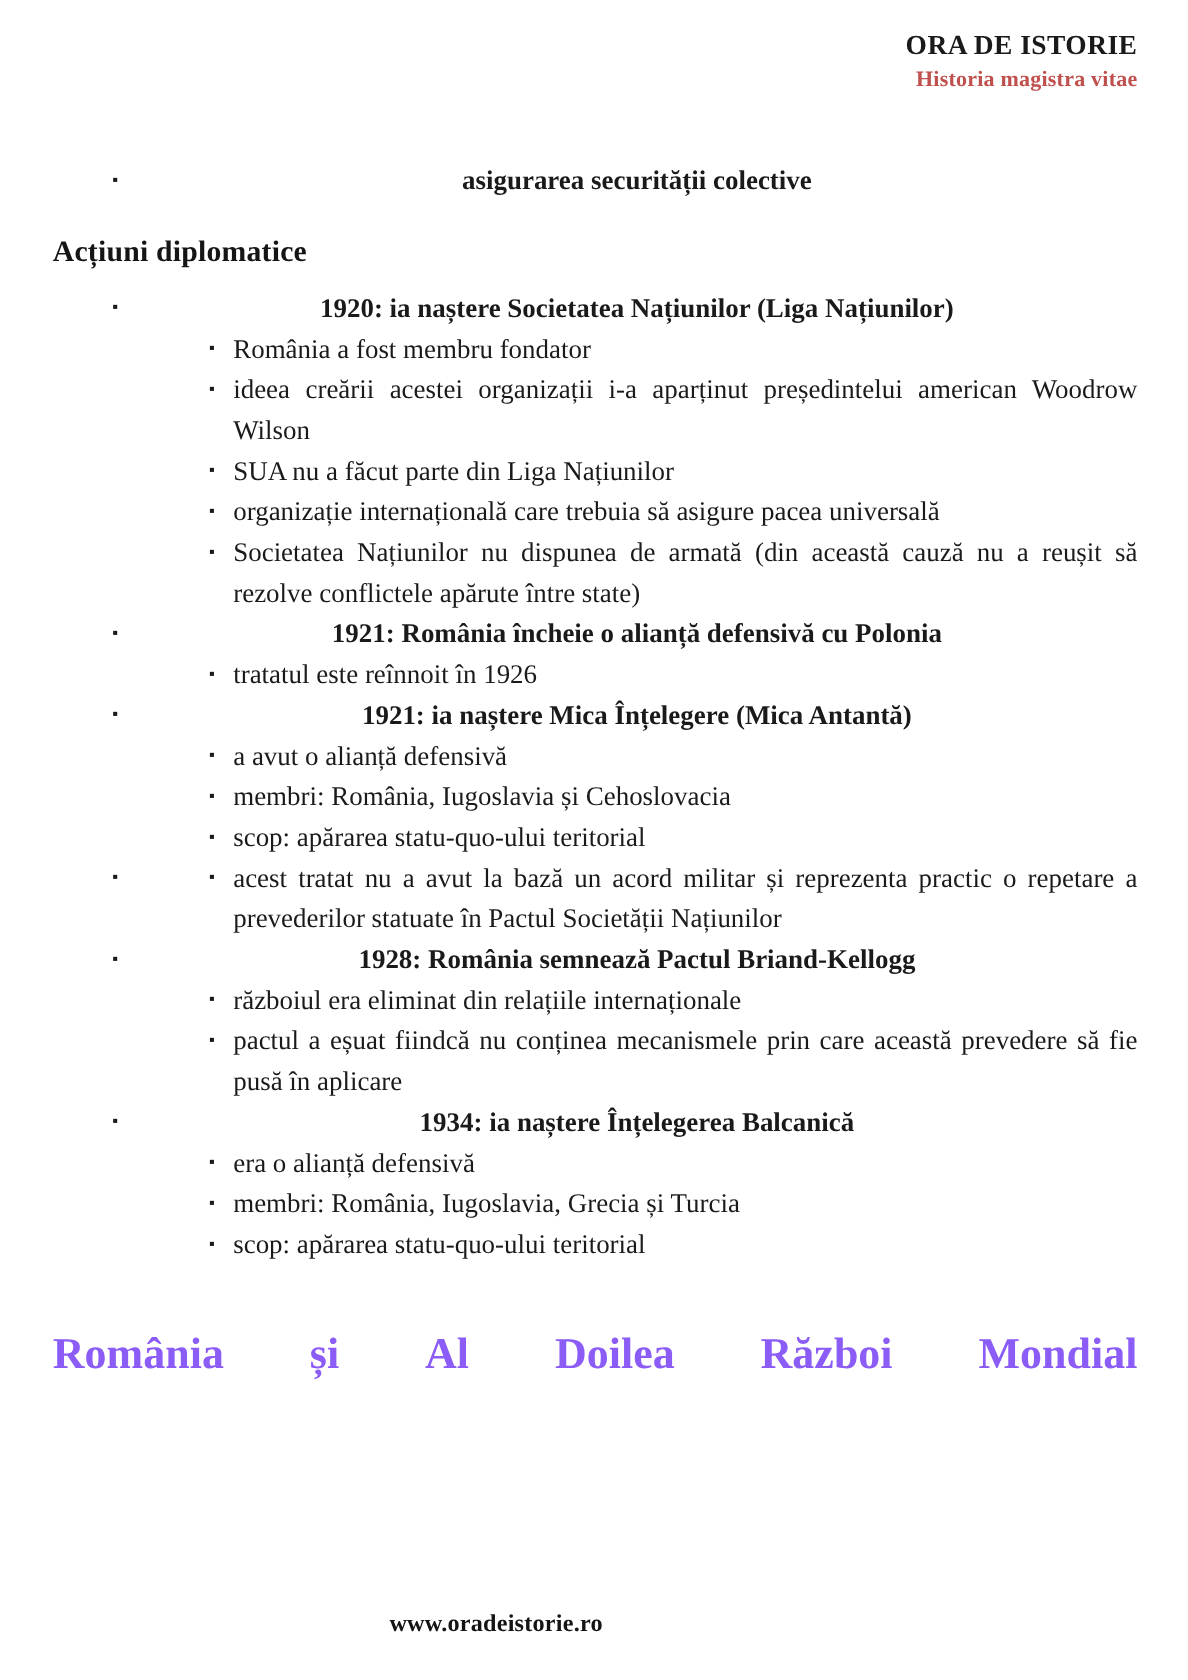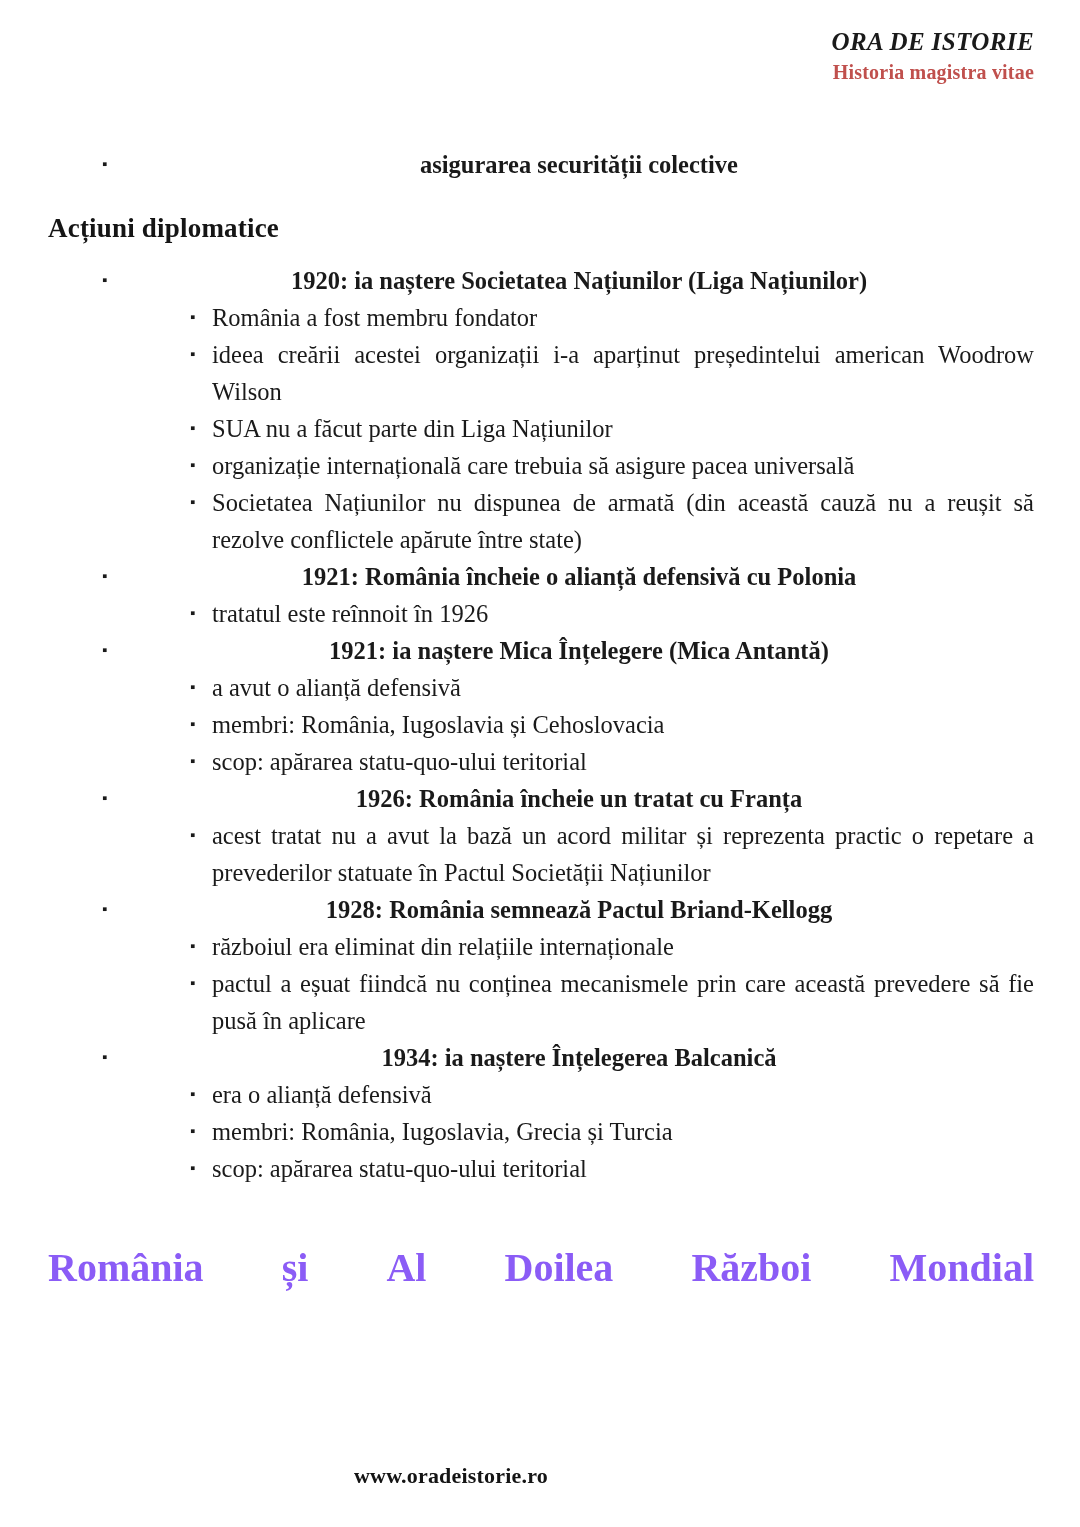--- a/index.html
+++ b/index.html
@@ -30,21 +30,20 @@
     right: 46px;
     text-align: right;
     line-height: 1.28;
   }
   .header-title {
     font-family: "Liberation Serif", "DejaVu Serif", serif;
     font-weight: bold;
     font-size: 25px;
     letter-spacing: 0.4px;
     color: #1a1a1a;
-    font-style: italic;
   }
   .header-subtitle {
     font-family: "Liberation Serif", "DejaVu Serif", serif;
     font-weight: bold;
     font-size: 20px;
     color: #c0504d;
     letter-spacing: 0.2px;
     margin-top: 2px;
   }
 
@@ -198,21 +197,20 @@
               <span class="txt">membri: România, Iugoslavia și Cehoslovacia</span>
             </li>
             <li>
               <span class="bullet">▪</span>
               <span class="txt">scop: apărarea statu-quo-ului teritorial</span>
             </li>
           </ul>
         </li>
         <li class="nojust">
           <span class="bullet">▪</span>
-          <span class="txt">1926: România încheie un tratat cu Franța</span>
           <ul class="lvl2">
             <li>
               <span class="bullet">▪</span>
               <span class="txt">acest tratat nu a avut la bază un acord militar și reprezenta practic o repetare a prevederilor statuate în Pactul Societății Națiunilor</span>
             </li>
           </ul>
         </li>
         <li class="nojust">
           <span class="bullet">▪</span>
           <span class="txt">1928: România semnează Pactul Briand-Kellogg</span>

